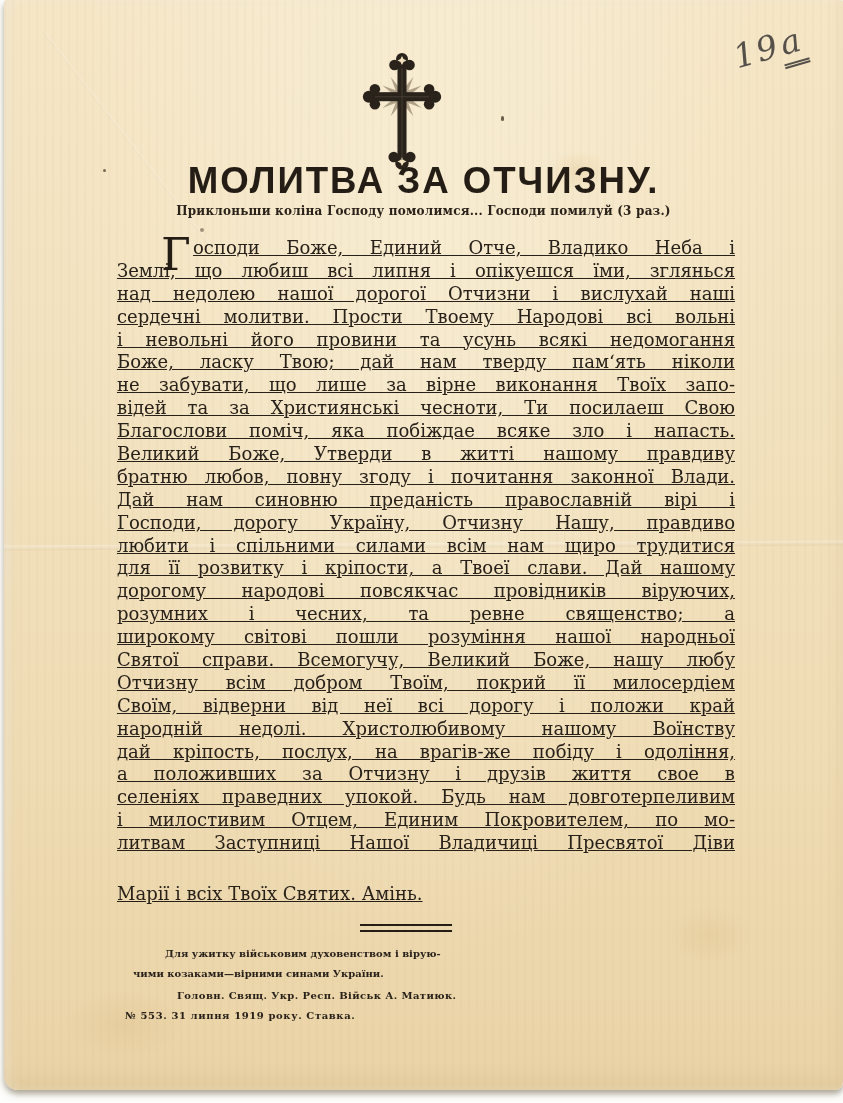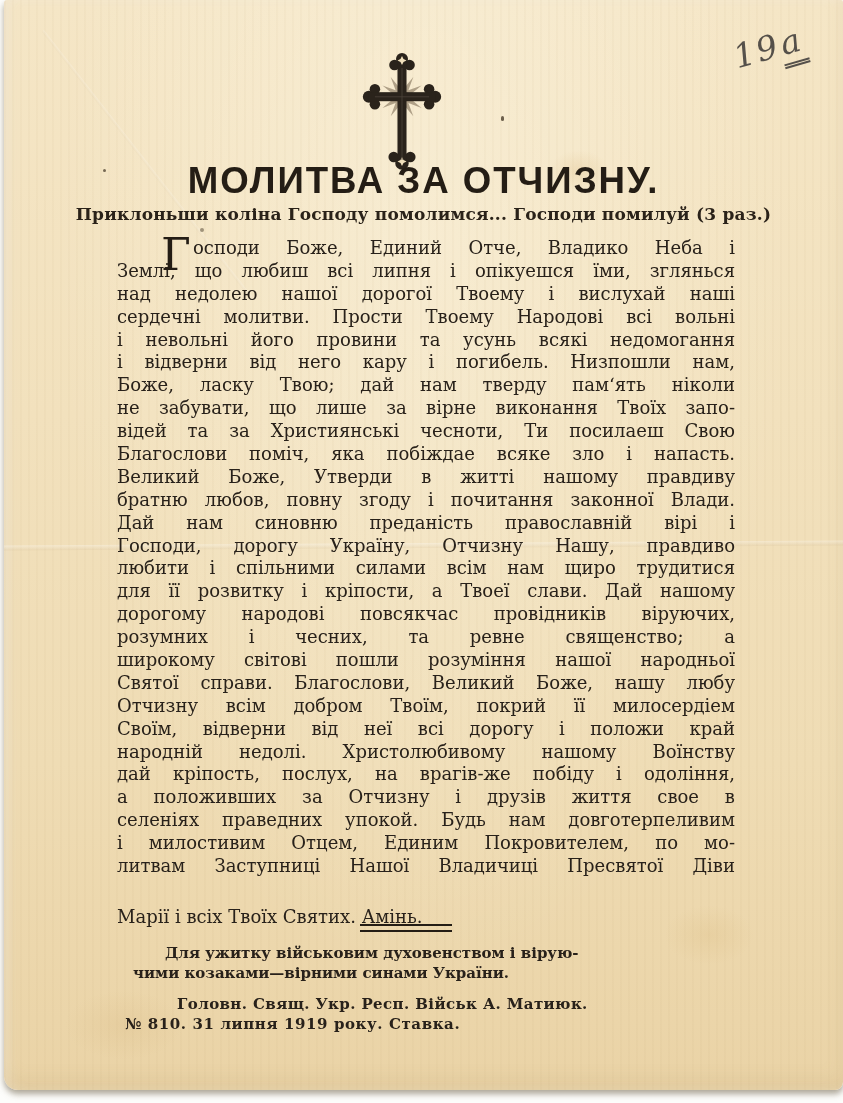--- a/index.html
+++ b/index.html
@@ -37,38 +37,38 @@
          font-family:"DejaVu Serif", serif;font-style:italic;font-size:33px;color:#55504a;
          letter-spacing:2px;}
   .annotation .letter{border-bottom:5px double #55504a;padding:0 2px 1px 2px;}
 
   .cross{position:absolute;left:349px;top:50px;width:98px;height:122px;}
 
   .title{position:absolute;left:0;top:160px;width:100%;margin:0;text-align:center;
          font-family:"Liberation Sans", sans-serif;font-weight:700;font-size:37px;
          letter-spacing:2px;color:#241d15;transform:scaleX(0.99);}
   .subtitle{position:absolute;left:0;top:204px;width:100%;text-align:center;
-         font-weight:700;font-size:17px;letter-spacing:0.2px;color:#2a2219;}
+         font-weight:700;font-size:12px;letter-spacing:0.2px;color:#2a2219;}
 
   .body-text{position:absolute;left:113px;top:237px;width:618px;font-size:18px;
          line-height:22.9px;color:#28211a;}
   .dropcap{position:absolute;left:44px;top:-5px;font-size:45px;line-height:45px;
          font-weight:400;color:#241d15;}
-  .body-line{text-align:justify;text-align-last:justify;height:22.9px;white-space:normal;}
+  .body-line{text-align:justify;text-align-last:justify;height:22.9px;white-space:normal;text-decoration:underline;}
   .body-line.first{padding-left:76px;}
   .body-line.last{text-align-last:left;margin-top:28px;}
 
   .separator{position:absolute;left:356px;top:924px;width:92px;height:4px;
          border-top:2px solid #241d15;border-bottom:2px solid #241d15;}
 
-  .footer{position:absolute;left:121px;top:944px;width:500px;font-size:15px;font-weight:700;
+  .footer{position:absolute;left:121px;top:944px;width:500px;font-size:10px;font-weight:700;
          line-height:19.5px;color:#28211a;}
   .footer-line:nth-child(1){padding-left:40px;}
   .footer-line:nth-child(2){padding-left:8px;}
-  .footer-line:nth-child(3){padding-left:52px;margin-top:12px;letter-spacing:0.4px;}
+  .footer-line:nth-child(3){padding-left:52px;margin-top:3px;letter-spacing:0.4px;}
   .footer-line:nth-child(4){padding-left:0;letter-spacing:0.6px;}
 </style>
 </head>
 <body>
 
 <div class="scan">
   <div class="paper">
 
     <div class="crease-h"></div>
     <div class="crease-d"></div>
@@ -108,53 +108,52 @@
     </div>
 
     <h1 class="title">МОЛИТВА ЗА ОТЧИЗНУ.</h1>
     <div class="subtitle">Приклоньши коліна Господу помолимся... Господи помилуй (3 раз.)</div>
 
     <div class="body-text">
       <span class="dropcap">Г</span>
       <div>
           <div class="body-line first">осподи Боже, Единий Отче, Владико Неба і</div>
           <div class="body-line">Землі, що любиш всі липня і опікуешся їми, зглянься</div>
-          <div class="body-line">над недолею нашої дорогої Твоему і вислухай наші</div>
+          <div class="body-line">над недолею нашої дорогої Отчизни і вислухай наші</div>
           <div class="body-line">сердечні молитви. Прости Твоему Народові всі вольні</div>
           <div class="body-line">і невольні його провини та усунь всякі недомогання</div>
-          <div class="body-line">і відверни від него кару і погибель. Низпошли нам,</div>
           <div class="body-line">Боже, ласку Твою; дай нам тверду пам‘ять ніколи</div>
           <div class="body-line">не забувати, що лише за вірне виконання Твоїх запо-</div>
           <div class="body-line">відей та за Християнські чесноти, Ти посилаеш Свою</div>
           <div class="body-line">Благослови поміч, яка побіждае всяке зло і напасть.</div>
           <div class="body-line">Великий Боже, Утверди в житті нашому правдиву</div>
           <div class="body-line">братню любов, повну згоду і почитання законної Влади.</div>
           <div class="body-line">Дай нам синовню преданість православній вірі і</div>
           <div class="body-line">Господи, дорогу Україну, Отчизну Нашу, правдиво</div>
           <div class="body-line">любити і спільними силами всім нам щиро трудитися</div>
           <div class="body-line">для її розвитку і кріпости, а Твоеї слави. Дай нашому</div>
           <div class="body-line">дорогому народові повсякчас провідників віруючих,</div>
           <div class="body-line">розумних і чесних, та ревне священство; а</div>
           <div class="body-line">широкому світові пошли розуміння нашої народньої</div>
-          <div class="body-line">Святої справи. Благослови, Великий Боже, нашу любу</div>
+          <div class="body-line">Святої справи. Всемогучу, Великий Боже, нашу любу</div>
           <div class="body-line">Отчизну всім добром Твоїм, покрий її милосердіем</div>
           <div class="body-line">Своїм, відверни від неї всі дорогу і положи край</div>
           <div class="body-line">народній недолі. Христолюбивому нашому Воїнству</div>
           <div class="body-line">дай кріпость, послух, на врагів-же побіду і одоління,</div>
           <div class="body-line">а положивших за Отчизну і друзів життя свое в</div>
           <div class="body-line">селеніях праведних упокой. Будь нам довготерпеливим</div>
           <div class="body-line">і милостивим Отцем, Единим Покровителем, по мо-</div>
           <div class="body-line">литвам Заступниці Нашої Владичиці Пресвятої Діви</div>
           <div class="body-line last">Марії і всіх Твоїх Святих. Амінь.</div>
         </div>
     </div>
 
     <div class="separator"></div>
 
     <div class="footer">
         <div class="footer-line first">Для ужитку військовим духовенством і вірую-</div>
         <div class="footer-line">чими козаками—вірними синами України.</div>
         <div class="footer-line">Головн. Свящ. Укр. Респ. Військ А. Матиюк.</div>
-        <div class="footer-line last">№ 810. 31 липня 1919 року. Ставка.</div>
+        <div class="footer-line last">№ 553. 31 липня 1919 року. Ставка.</div>
       </div>
 
   </div>
 </div>
 
 </body></html>

